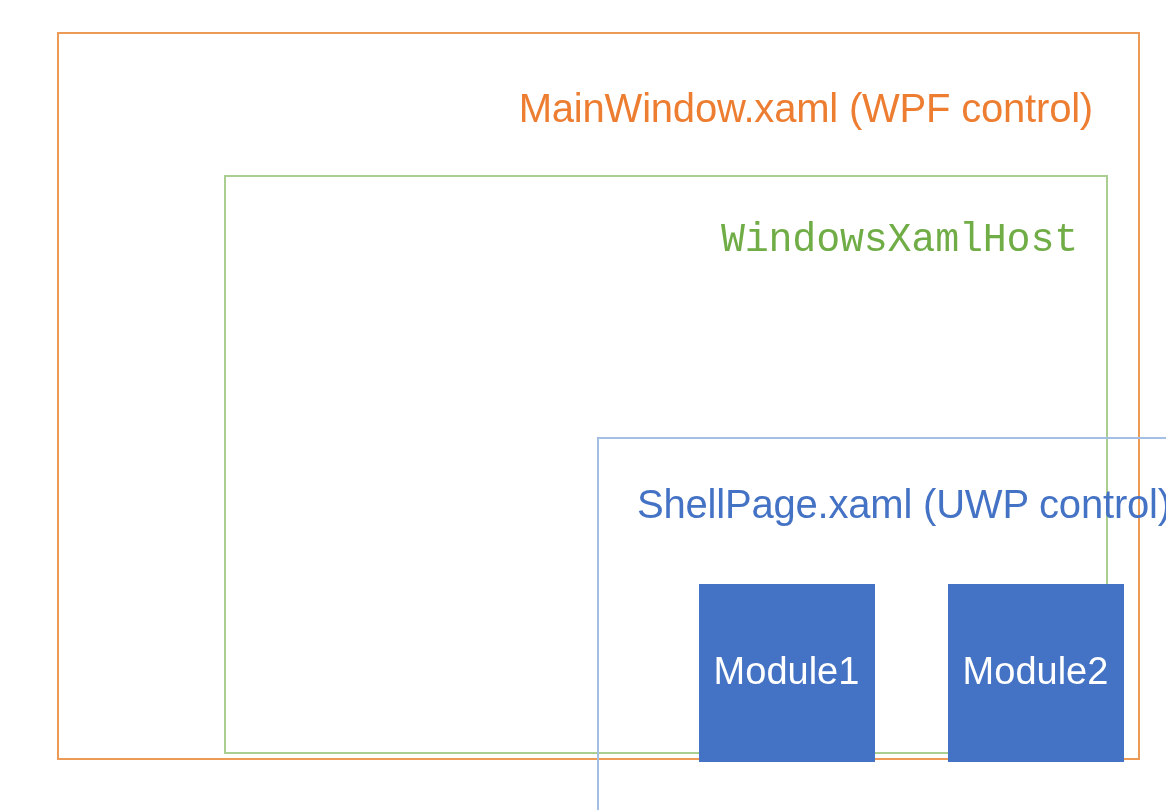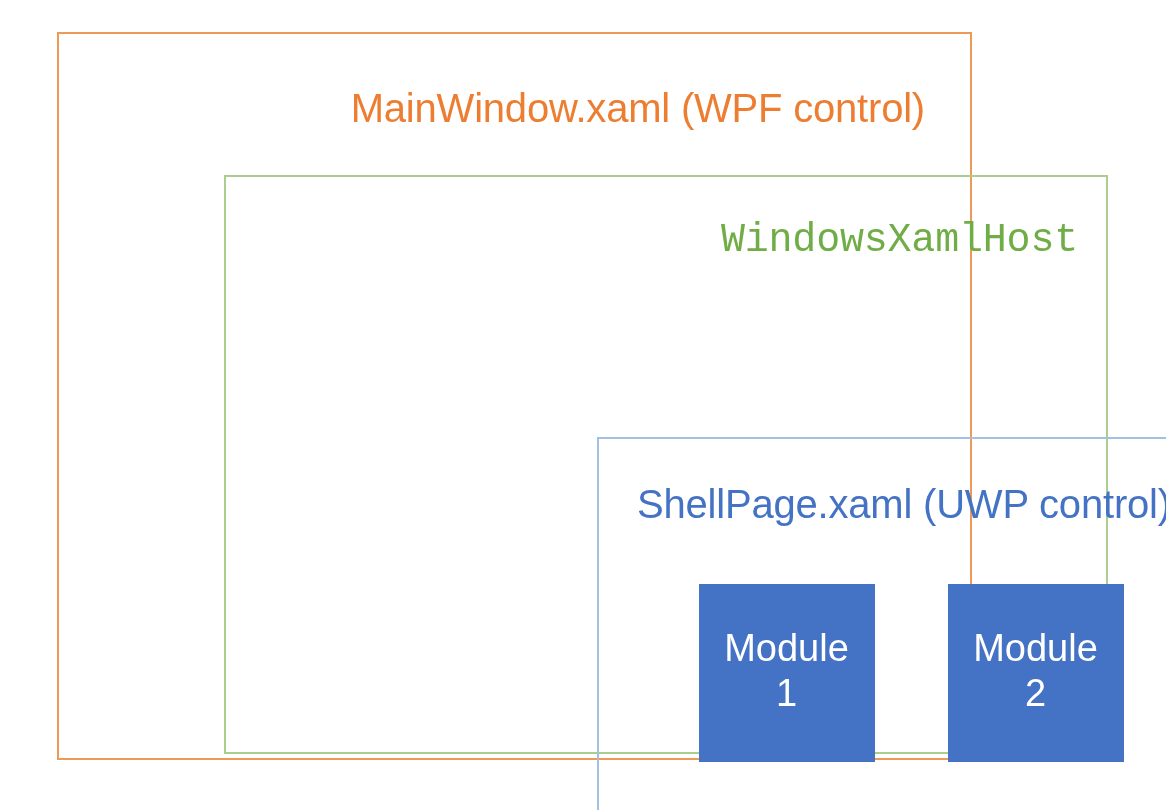--- a/index.html
+++ b/index.html
@@ -19,21 +19,21 @@
     width: 1166px;
     height: 810px;
     background: #ffffff;
   }
 
   
   .box-outer {
     position: absolute;
     left: 57px;
     top: 32px;
-    width: 915px;
+    width: 1083px;
     height: 728px;
     box-sizing: border-box;
     border: 2px solid #ED9A57;
     background: transparent;
   }
   .label-outer {
     position: absolute;
     right: 45px;
     top: 52px;
     font-size: 40px;
@@ -99,21 +99,21 @@
     justify-content: center;
     align-items: flex-start;
     gap: 73px;
   }
   .module-box {
     width: 176px;
     height: 178px;
     background: #4472C4;
     color: #ffffff;
     display: flex;
-    flex-direction: column;
+    flex-direction: row;
     align-items: center;
     justify-content: center;
     font-size: 38px;
     line-height: 1.18;
     text-align: center;
     box-sizing: border-box;
     padding-bottom: 4px;
   }
   .module-line {
     display: block;

